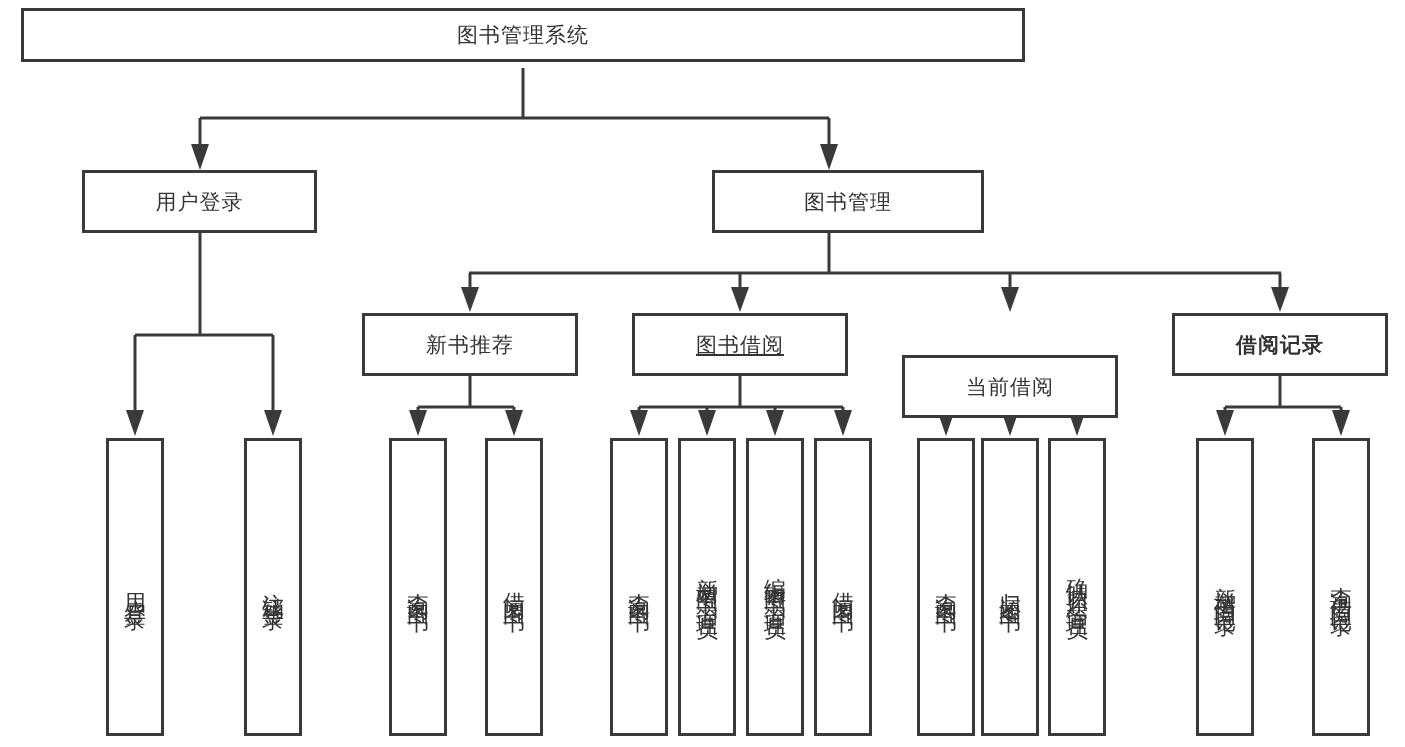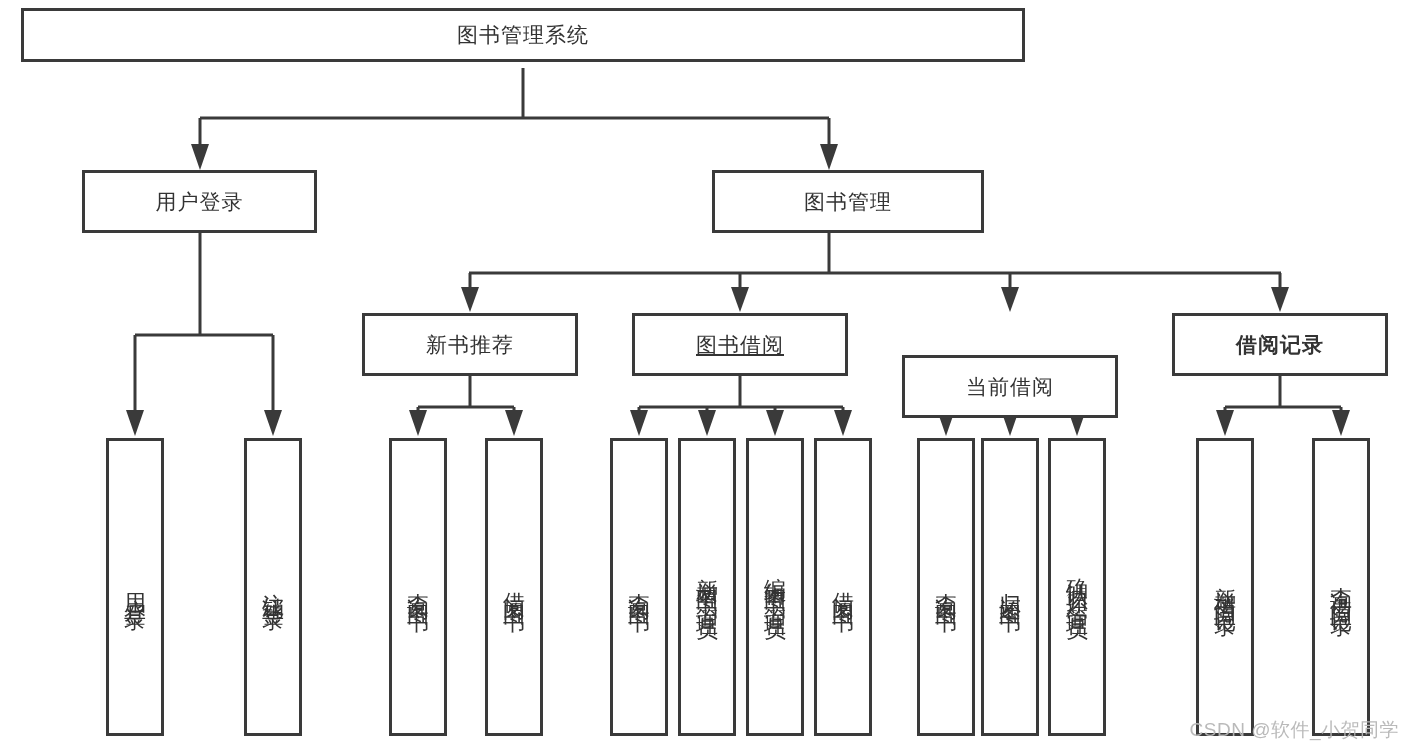--- a/index.html
+++ b/index.html
@@ -127,15 +127,14 @@
   <div class="node vnode" style="left:746px; top:438px; width:58px; height:298px;">编辑图书（管理员）</div>
   <div class="node vnode" style="left:814px; top:438px; width:58px; height:298px;">借阅图书</div>
 
   <div class="node vnode" style="left:917px; top:438px; width:58px; height:298px;">查询图书</div>
   <div class="node vnode" style="left:981px; top:438px; width:58px; height:298px;">归还图书</div>
   <div class="node vnode" style="left:1048px; top:438px; width:58px; height:298px;">确认归还（管理员）</div>
 
   <div class="node vnode" style="left:1196px; top:438px; width:58px; height:298px;">新增借阅记录</div>
   <div class="node vnode" style="left:1312px; top:438px; width:58px; height:298px;">查询借阅记录</div>
 
-  <div id="watermark">CSDN @软件_小贺同学</div>
 
 </div>
 
 </body></html>

